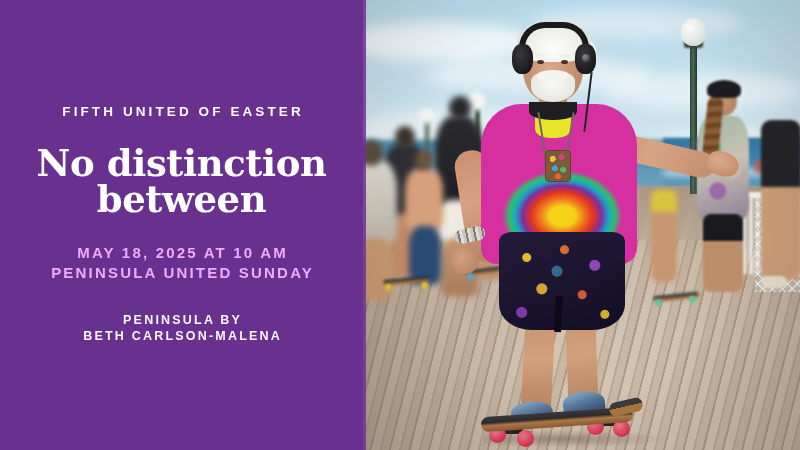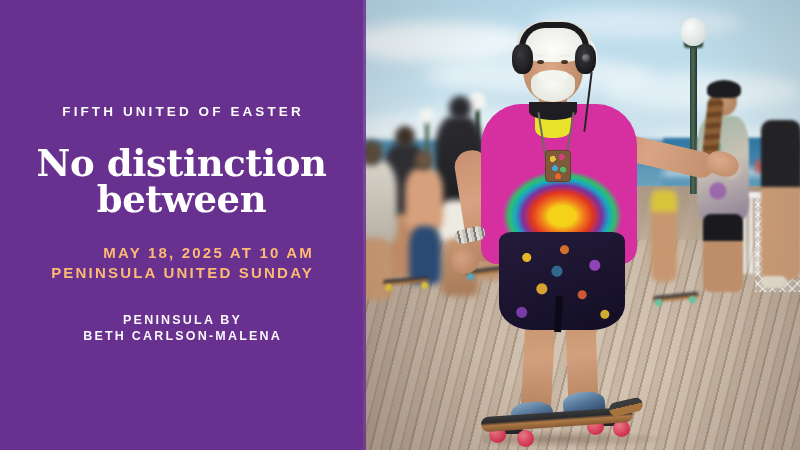--- a/index.html
+++ b/index.html
@@ -73,22 +73,21 @@
     color: #F7F3F8;
   }
   .when-where {
     font-family: "Liberation Sans", sans-serif;
     font-weight: bold;
     font-size: 15px;
     letter-spacing: 2.2px;
     text-indent: 2.2px;
     line-height: 1.28;
     margin-top: 26px;
-    color: #fdba74;
-    text-align: right;
+    color: #f0abfc;
   }
   .when-where .ln { display: block; white-space: nowrap; }
   .credit {
     font-family: "Liberation Sans", sans-serif;
     font-weight: bold;
     font-size: 12.5px;
     letter-spacing: 2.2px;
     text-indent: 2.2px;
     line-height: 1.32;
     margin-top: 30px;

